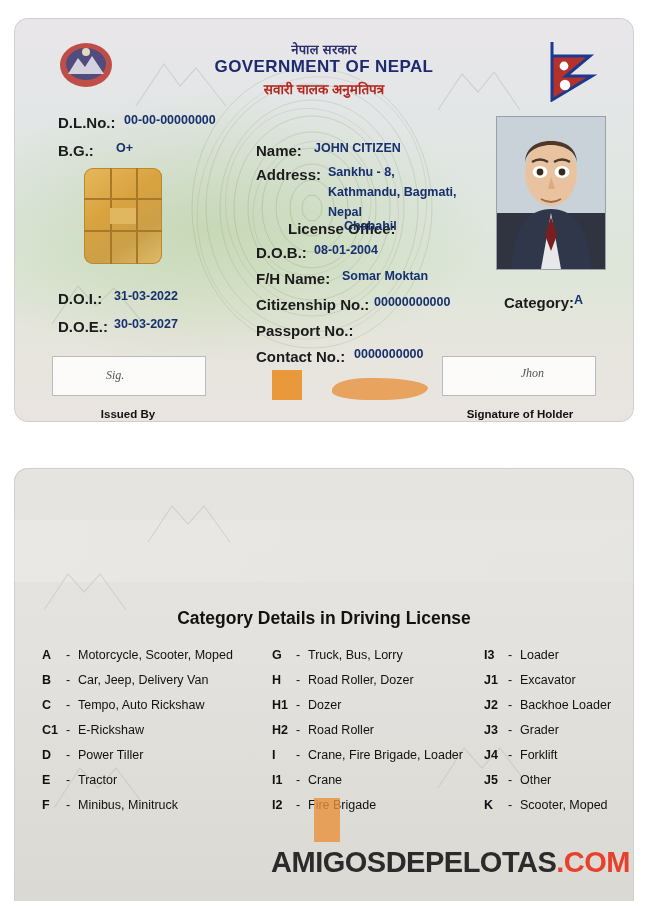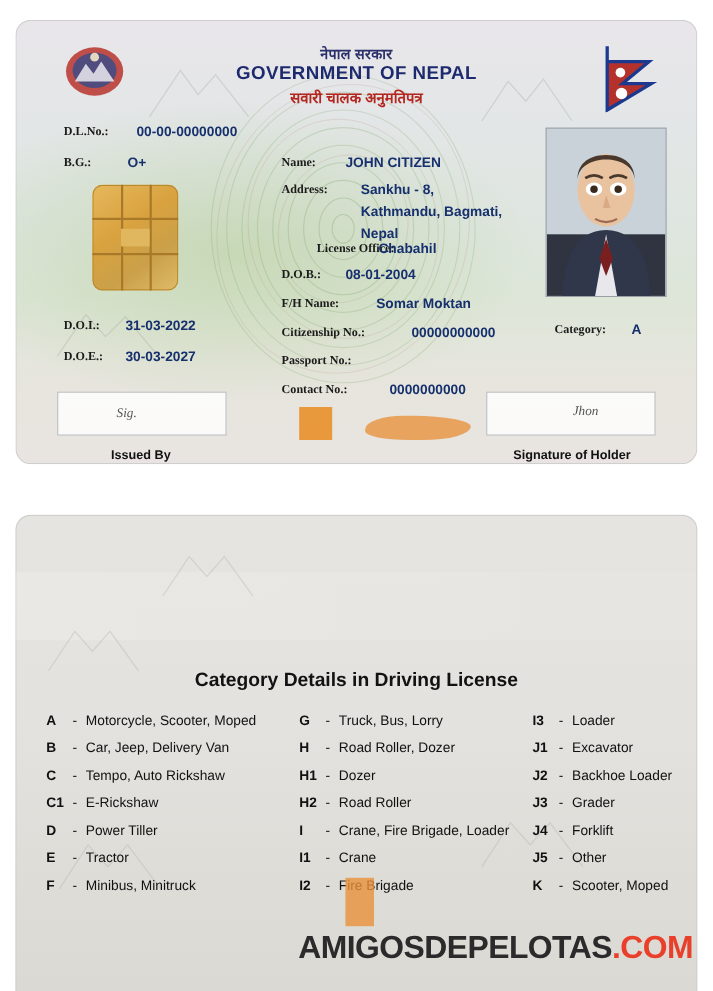--- a/index.html
+++ b/index.html
@@ -121,25 +121,24 @@
     right: 28px; top: 98px;
     width: 108px; height: 152px;
     border: 1px solid #9aa0a6;
     overflow: hidden;
     background: #cfd6dc;
   }
 
   
   .lbl {
     position: absolute;
-    font-size: 11px;
+    font-size: 15px;
     color: #1b1b1b;
     font-weight: bold;
     white-space: nowrap;
-    font-family: Liberation Serif, serif;
   }
   .val {
     position: absolute;
     font-size: 12.5px;
     color: #111;
     font-weight: bold;
     white-space: nowrap;
   }
   .val.blue { color: #16306e; }
 

